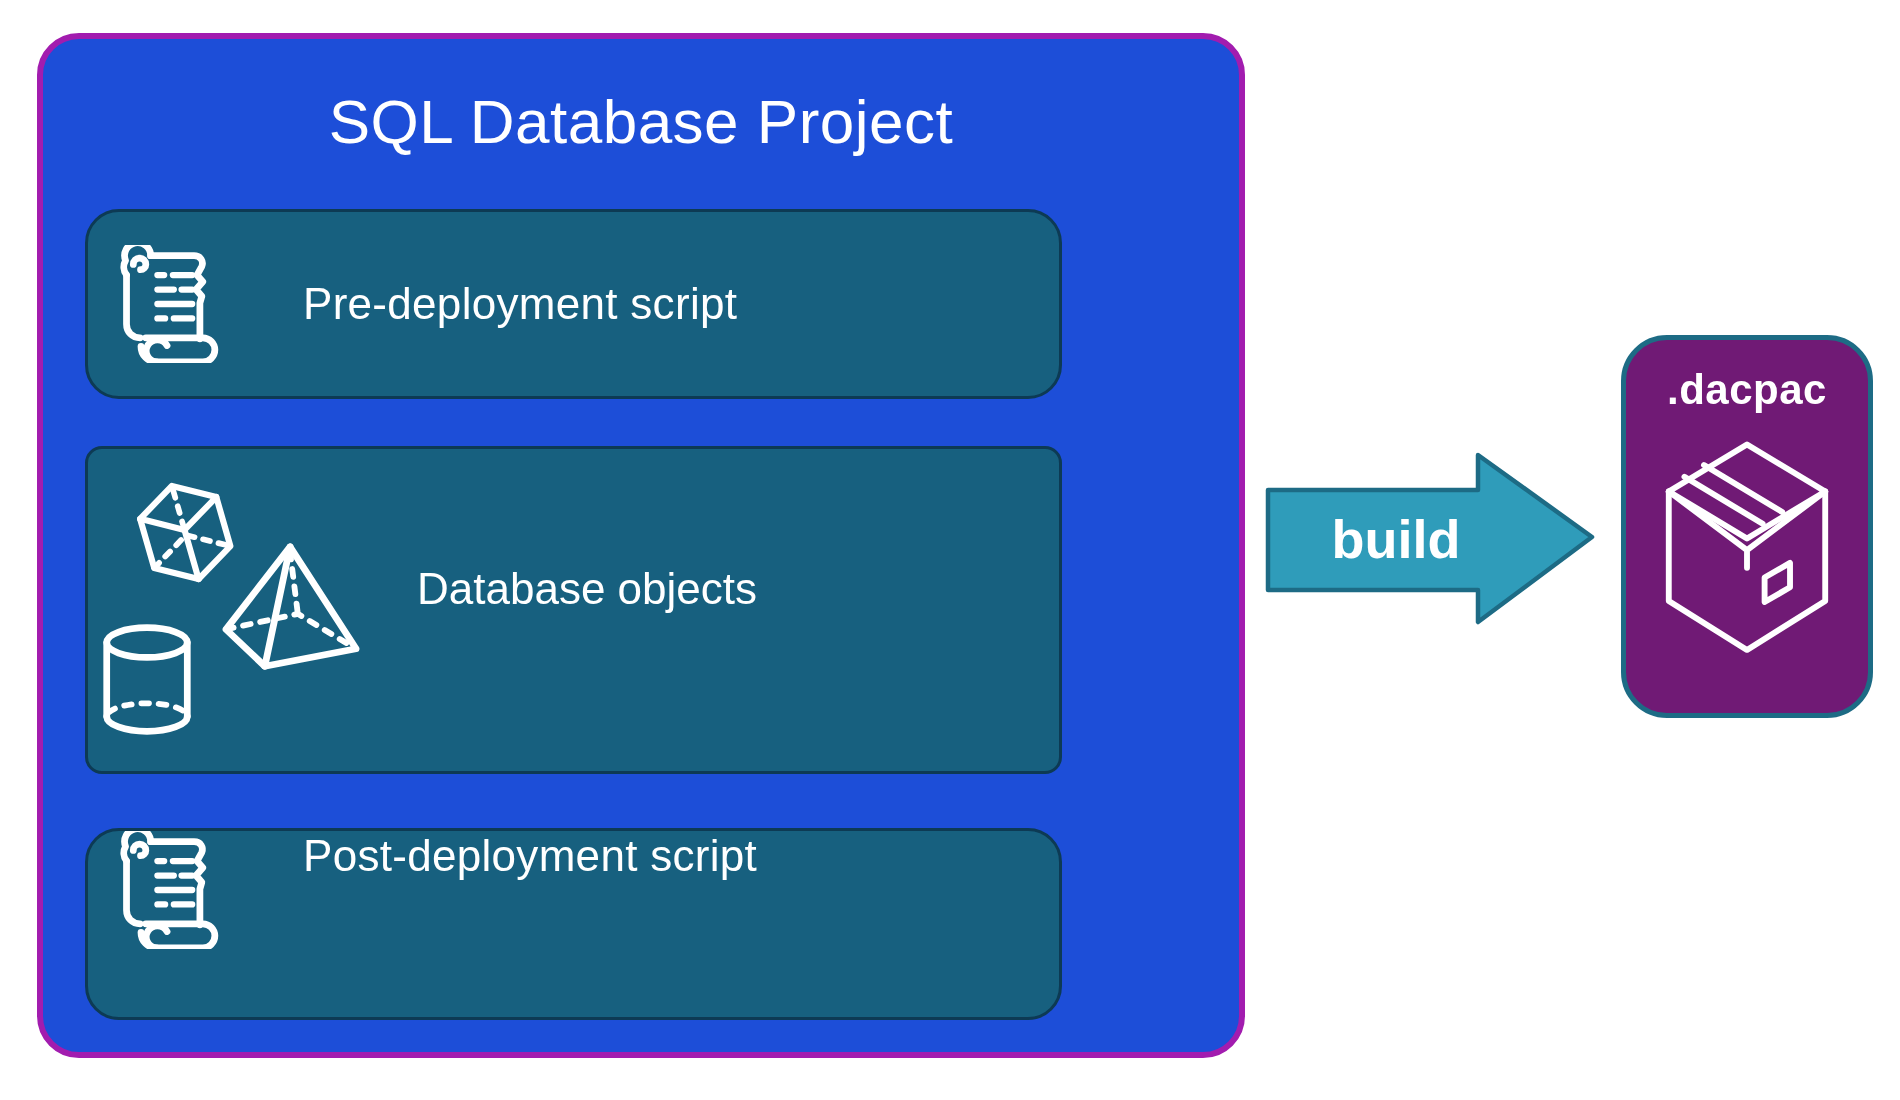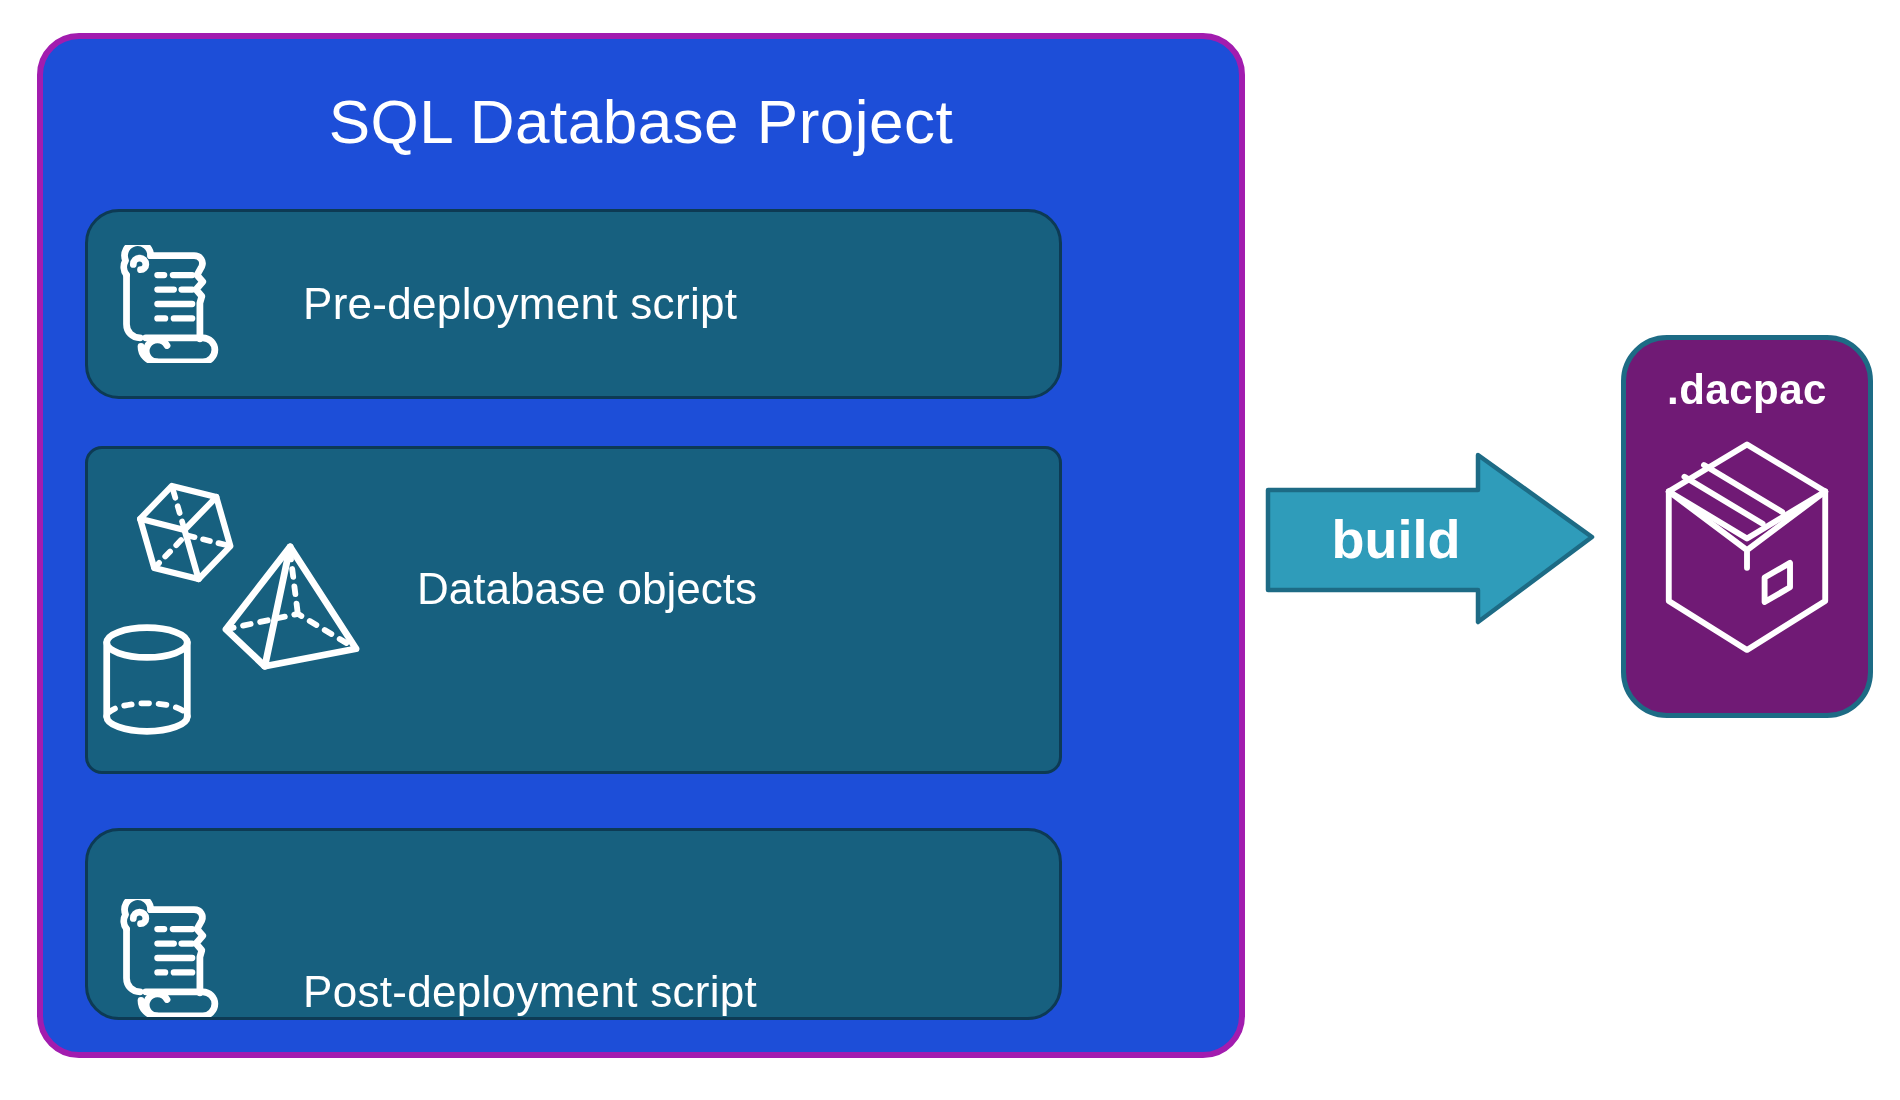--- a/index.html
+++ b/index.html
@@ -17,21 +17,21 @@
     text-align:center;color:#ffffff;font-size:62px;font-weight:400;line-height:1.05;
     letter-spacing:0.5px;
   }
   
   .row{
     position:absolute;left:26px;width:977px;
     box-sizing:border-box;background:#17607f;border:3px solid #0d3a54;border-radius:34px;margin-left:16px;
   }
   .row-1{top:170px;height:190px;display:flex;align-items:center;}
   .row-2{top:407px;height:328px;border-radius:17px;}
-  .row-3{top:789px;height:192px;display:flex;align-items:flex-end;}
+  .row-3{top:789px;height:192px;display:flex;align-items:flex-start;}
   .row-label{
     color:#ffffff;font-size:44px;font-weight:400;letter-spacing:0.3px;white-space:nowrap;
   }
   .scroll-wrap{margin-left:25px;margin-right:78px;flex:0 0 auto;display:flex;}
   .shapes-layer{position:absolute;inset:0;}
   .shape{position:absolute;}
   .shape-cube{left:38px;top:20px;}
   .shape-pyramid{left:133px;top:93px;}
   .shape-cylinder{left:12px;top:172px;}
   .row2-text{

